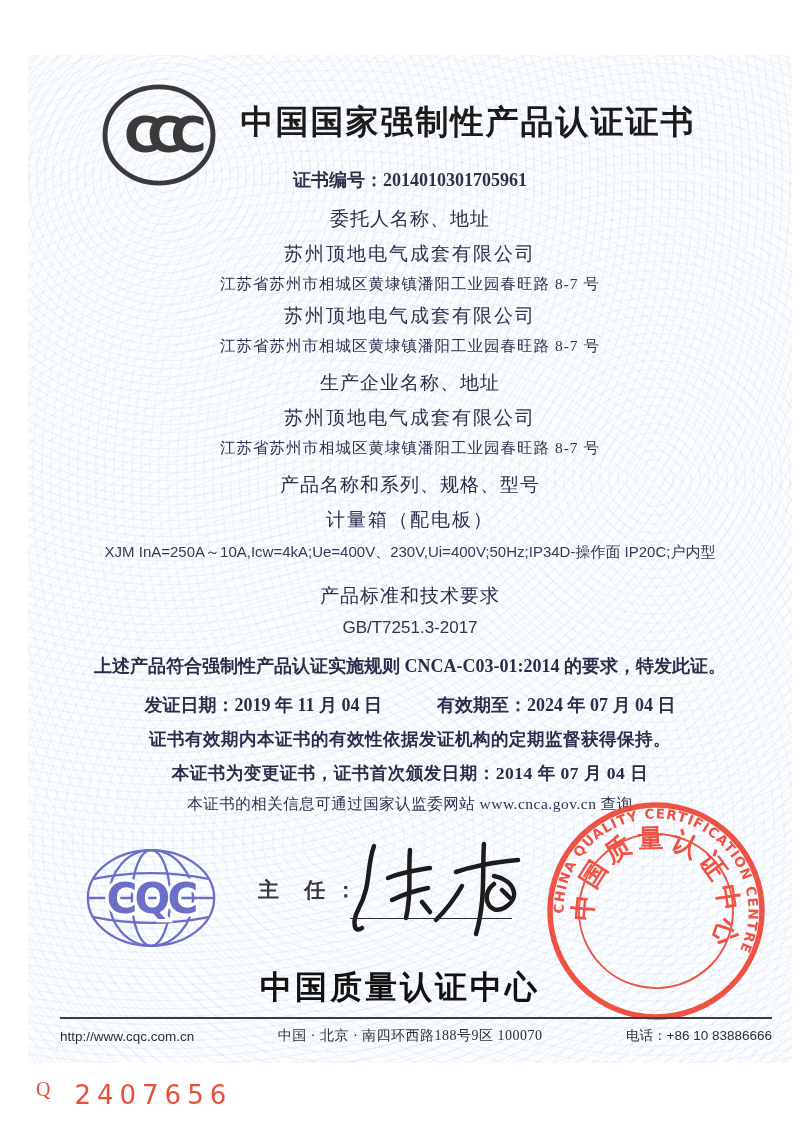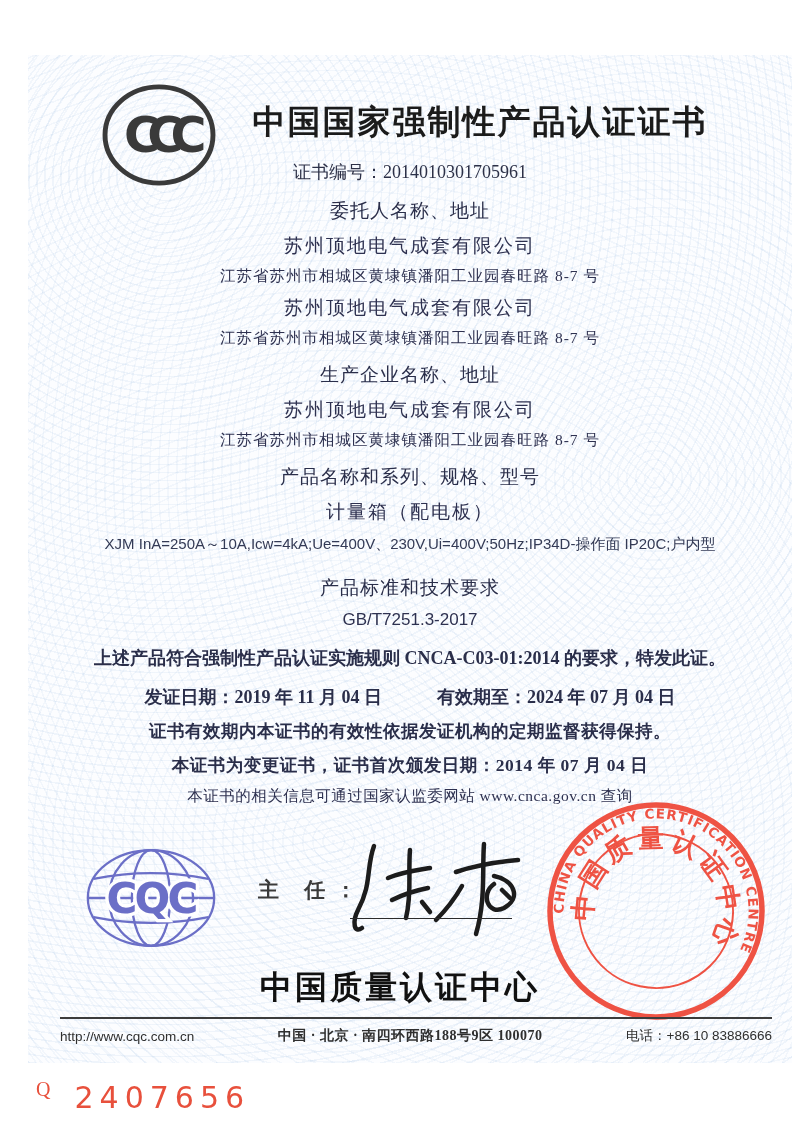--- a/index.html
+++ b/index.html
@@ -12,29 +12,29 @@
   .paper{
     position:absolute;left:28px;top:55px;width:764px;height:1008px;
     background:
       repeating-radial-gradient(circle at 18% 12%, rgba(125,168,216,.10) 0 1.5px, transparent 1.5px 8px),
       repeating-radial-gradient(circle at 82% 42%, rgba(125,168,216,.08) 0 1.5px, transparent 1.5px 9px),
       repeating-radial-gradient(circle at 40% 78%, rgba(125,168,216,.08) 0 1.5px, transparent 1.5px 10px),
       #fcfdff;
   }
   .ccc-logo{position:absolute;left:100px;top:82px;width:118px;height:106px;}
   .title{
-    position:absolute;left:240px;top:100px;width:480px;
+    position:absolute;left:228px;top:100px;width:480px;
     font-size:33px;font-weight:bold;color:#1b1b1b;letter-spacing:2px;
     font-family:"Liberation Sans","DejaVu Sans",sans-serif;
     text-align:center;
   }
   .main{
     position:absolute;left:20px;top:156px;width:780px;text-align:center;
   }
-  .cert-line{font-size:18px;font-weight:normal;color:#2c3047;margin:4px 0 14px;}
+  .cert-line{font-size:18px;font-weight:bold;color:#2c3047;margin:12px 0 14px;}
   .sec-heading{font-size:19px;font-weight:normal;color:#2a2e4a;margin:13px 0 9px;letter-spacing:1px;}
   .sec-name{font-size:19px;margin:7px 0;letter-spacing:2px;}
   .sec-addr{font-size:15.5px;margin:5px 0 8px;letter-spacing:1px;}
   .sec-spec{
     font-size:15px;margin:4px auto 20px;width:660px;line-height:1.55;
     font-family:"Liberation Sans","DejaVu Sans",sans-serif;color:#333a55;
   }
   .sec-std{font-size:17px;margin:6px 0 10px;font-family:"Liberation Sans","DejaVu Sans",sans-serif;}
   .compliance{
     font-size:18px;font-weight:bold;margin:14px auto 6px;width:640px;line-height:1.6;color:#2a2e4a;
@@ -60,27 +60,27 @@
     font-size:32px;font-weight:bold;color:#111;letter-spacing:3px;
     font-family:"Liberation Sans","DejaVu Sans",sans-serif;
   }
   .footer-line{position:absolute;left:60px;top:1017px;width:712px;border-top:2px solid #3c3c3c;}
   .footer-row{
     position:absolute;left:60px;top:1027px;width:712px;
     display:flex;justify-content:space-between;align-items:center;
     font-size:13.5px;color:#2f2f2f;
     font-family:"Liberation Sans","DejaVu Sans",sans-serif;
   }
-  .footer-addr{letter-spacing:.5px;font-family:"Liberation Serif","DejaVu Serif",serif;font-size:14px;font-weight:bold;}
+  .footer-addr{letter-spacing:.5px;font-family:"Liberation Serif","DejaVu Serif",serif;font-size:14px;}
   .serial{
     position:absolute;left:36px;top:1078px;display:flex;align-items:flex-start;gap:24px;color:#e8503c;
   }
   .serial-prefix{font-size:20px;font-family:"Liberation Serif","DejaVu Serif",serif;}
   .serial-number{
-    font-size:30px;letter-spacing:6px;margin-top:2px;
+    font-size:26px;letter-spacing:6px;margin-top:2px;
     font-family:"DejaVu Sans","Liberation Sans",sans-serif;
     text-align:center;
   }
 </style>
 </head>
 <body>
 
 <div class="paper"></div>
 
 <svg class="ccc-logo" viewBox="0 0 120 108">

